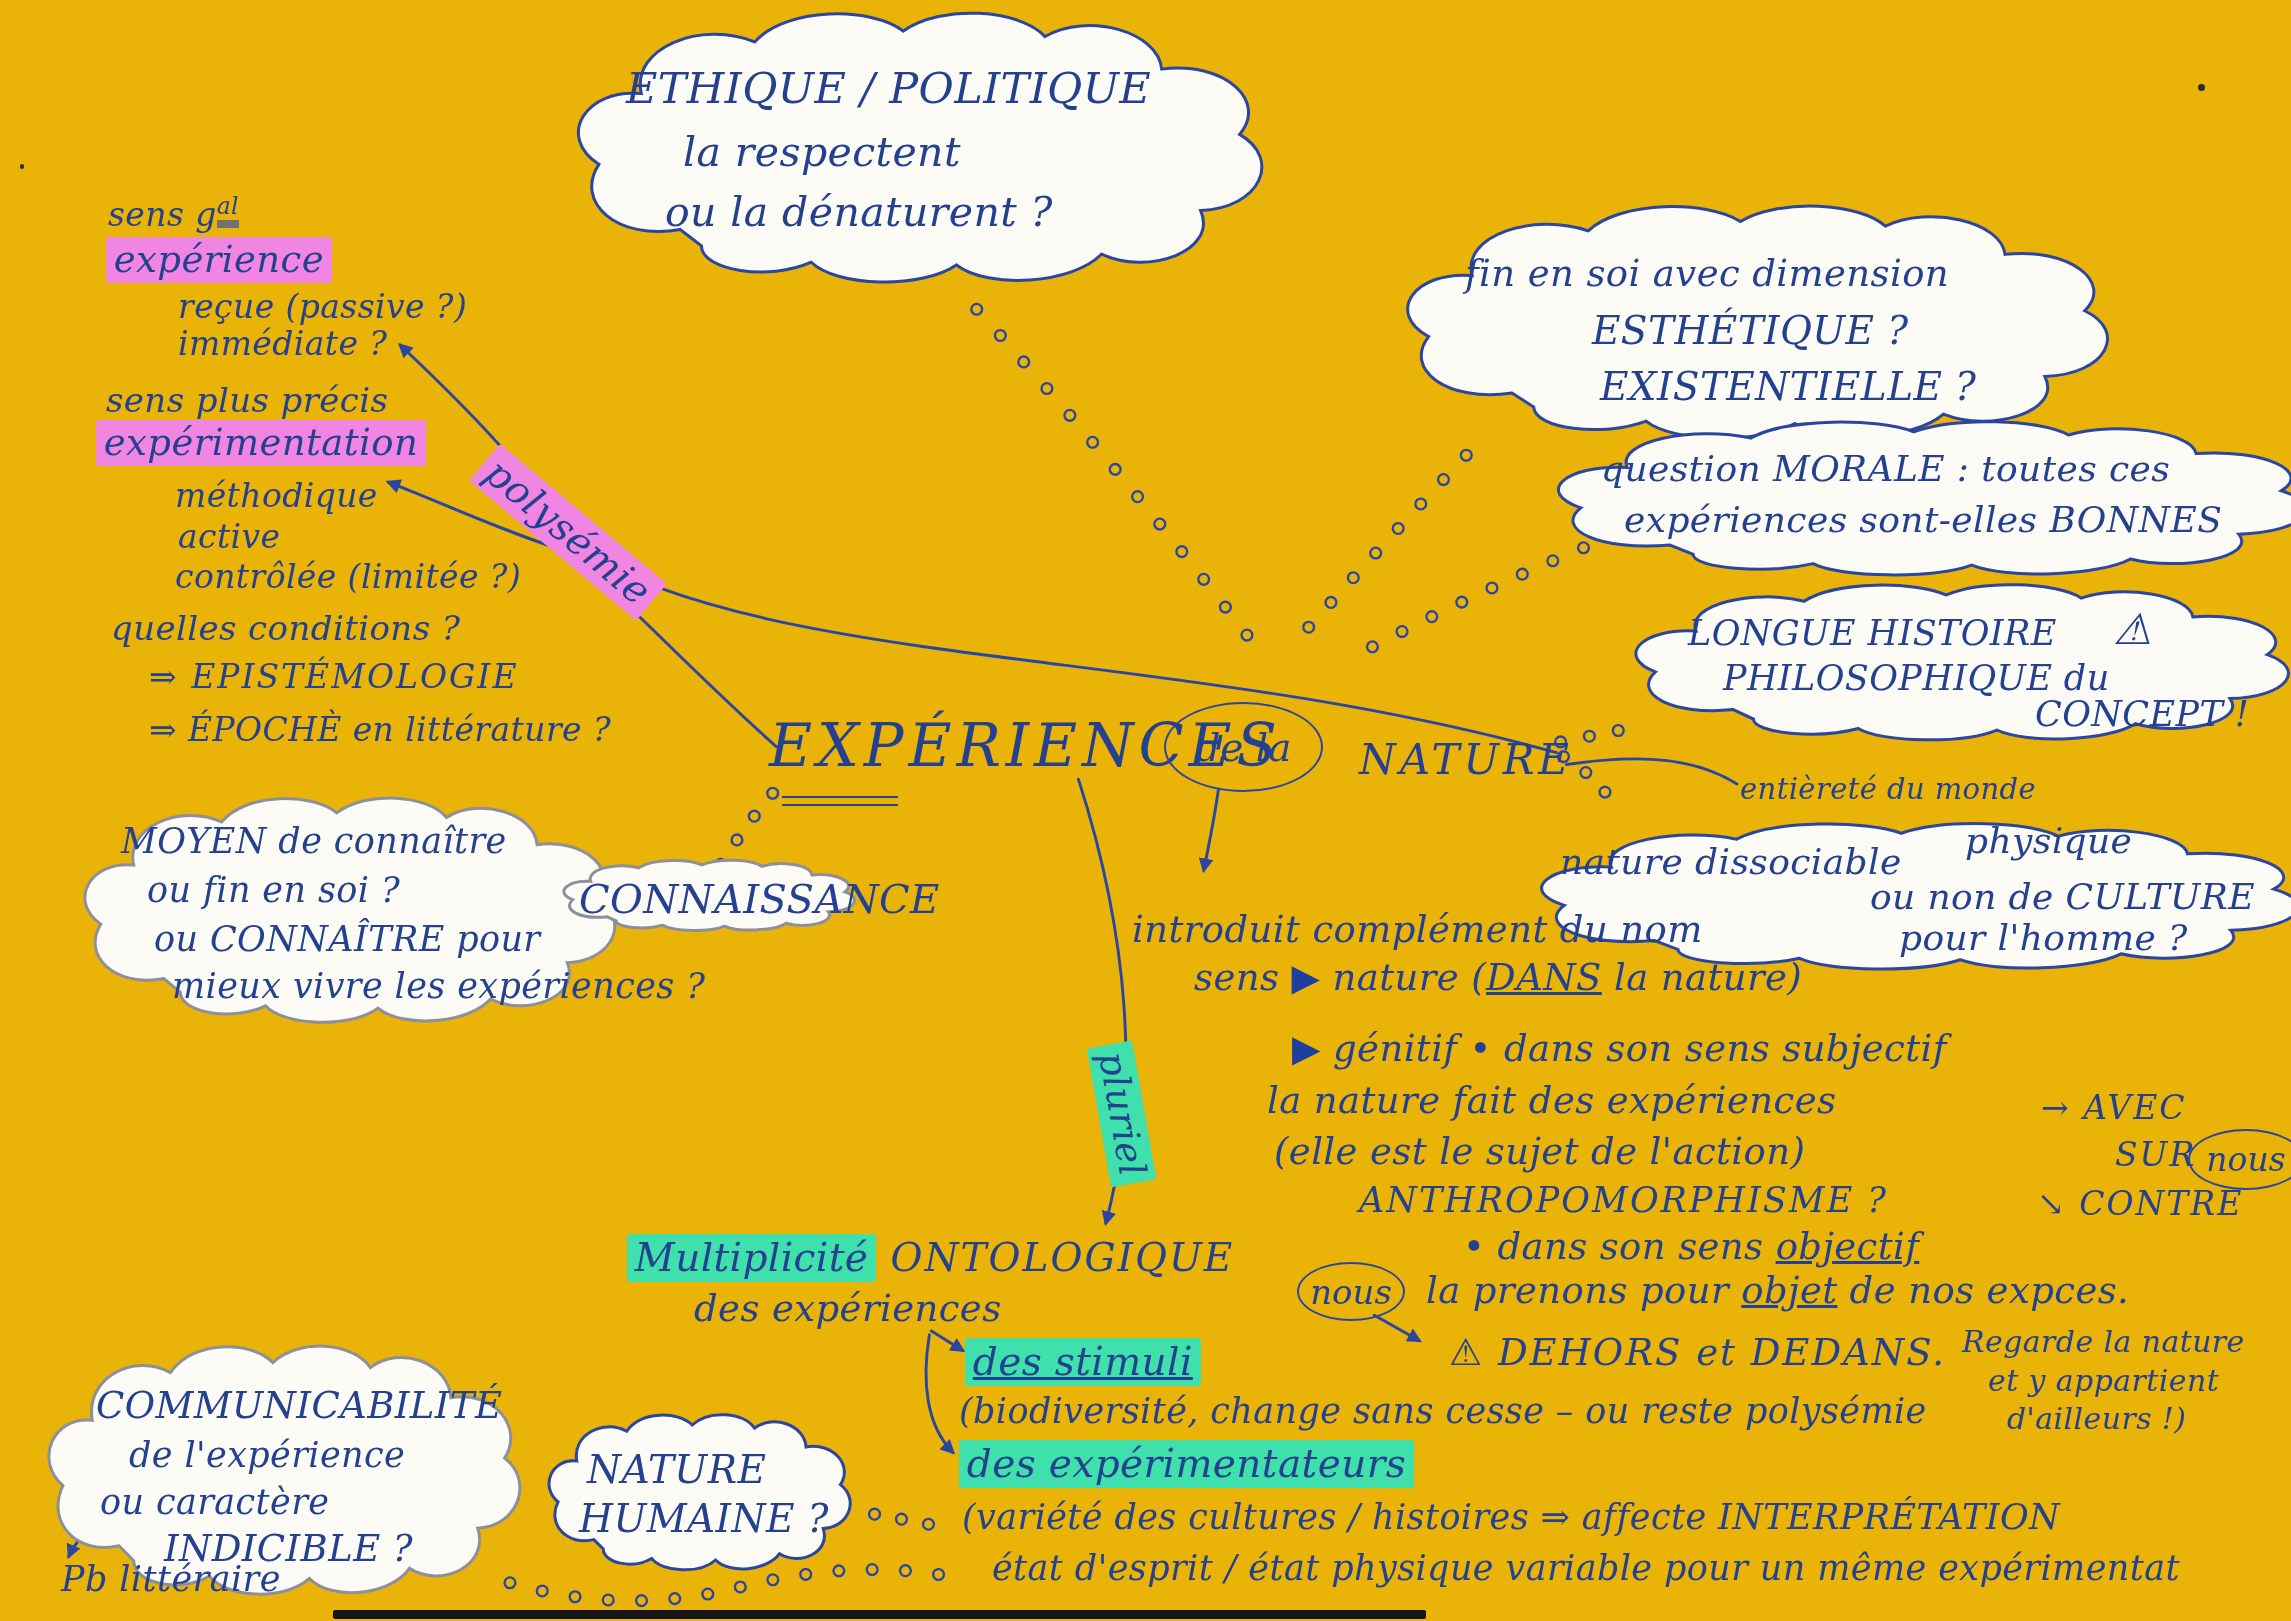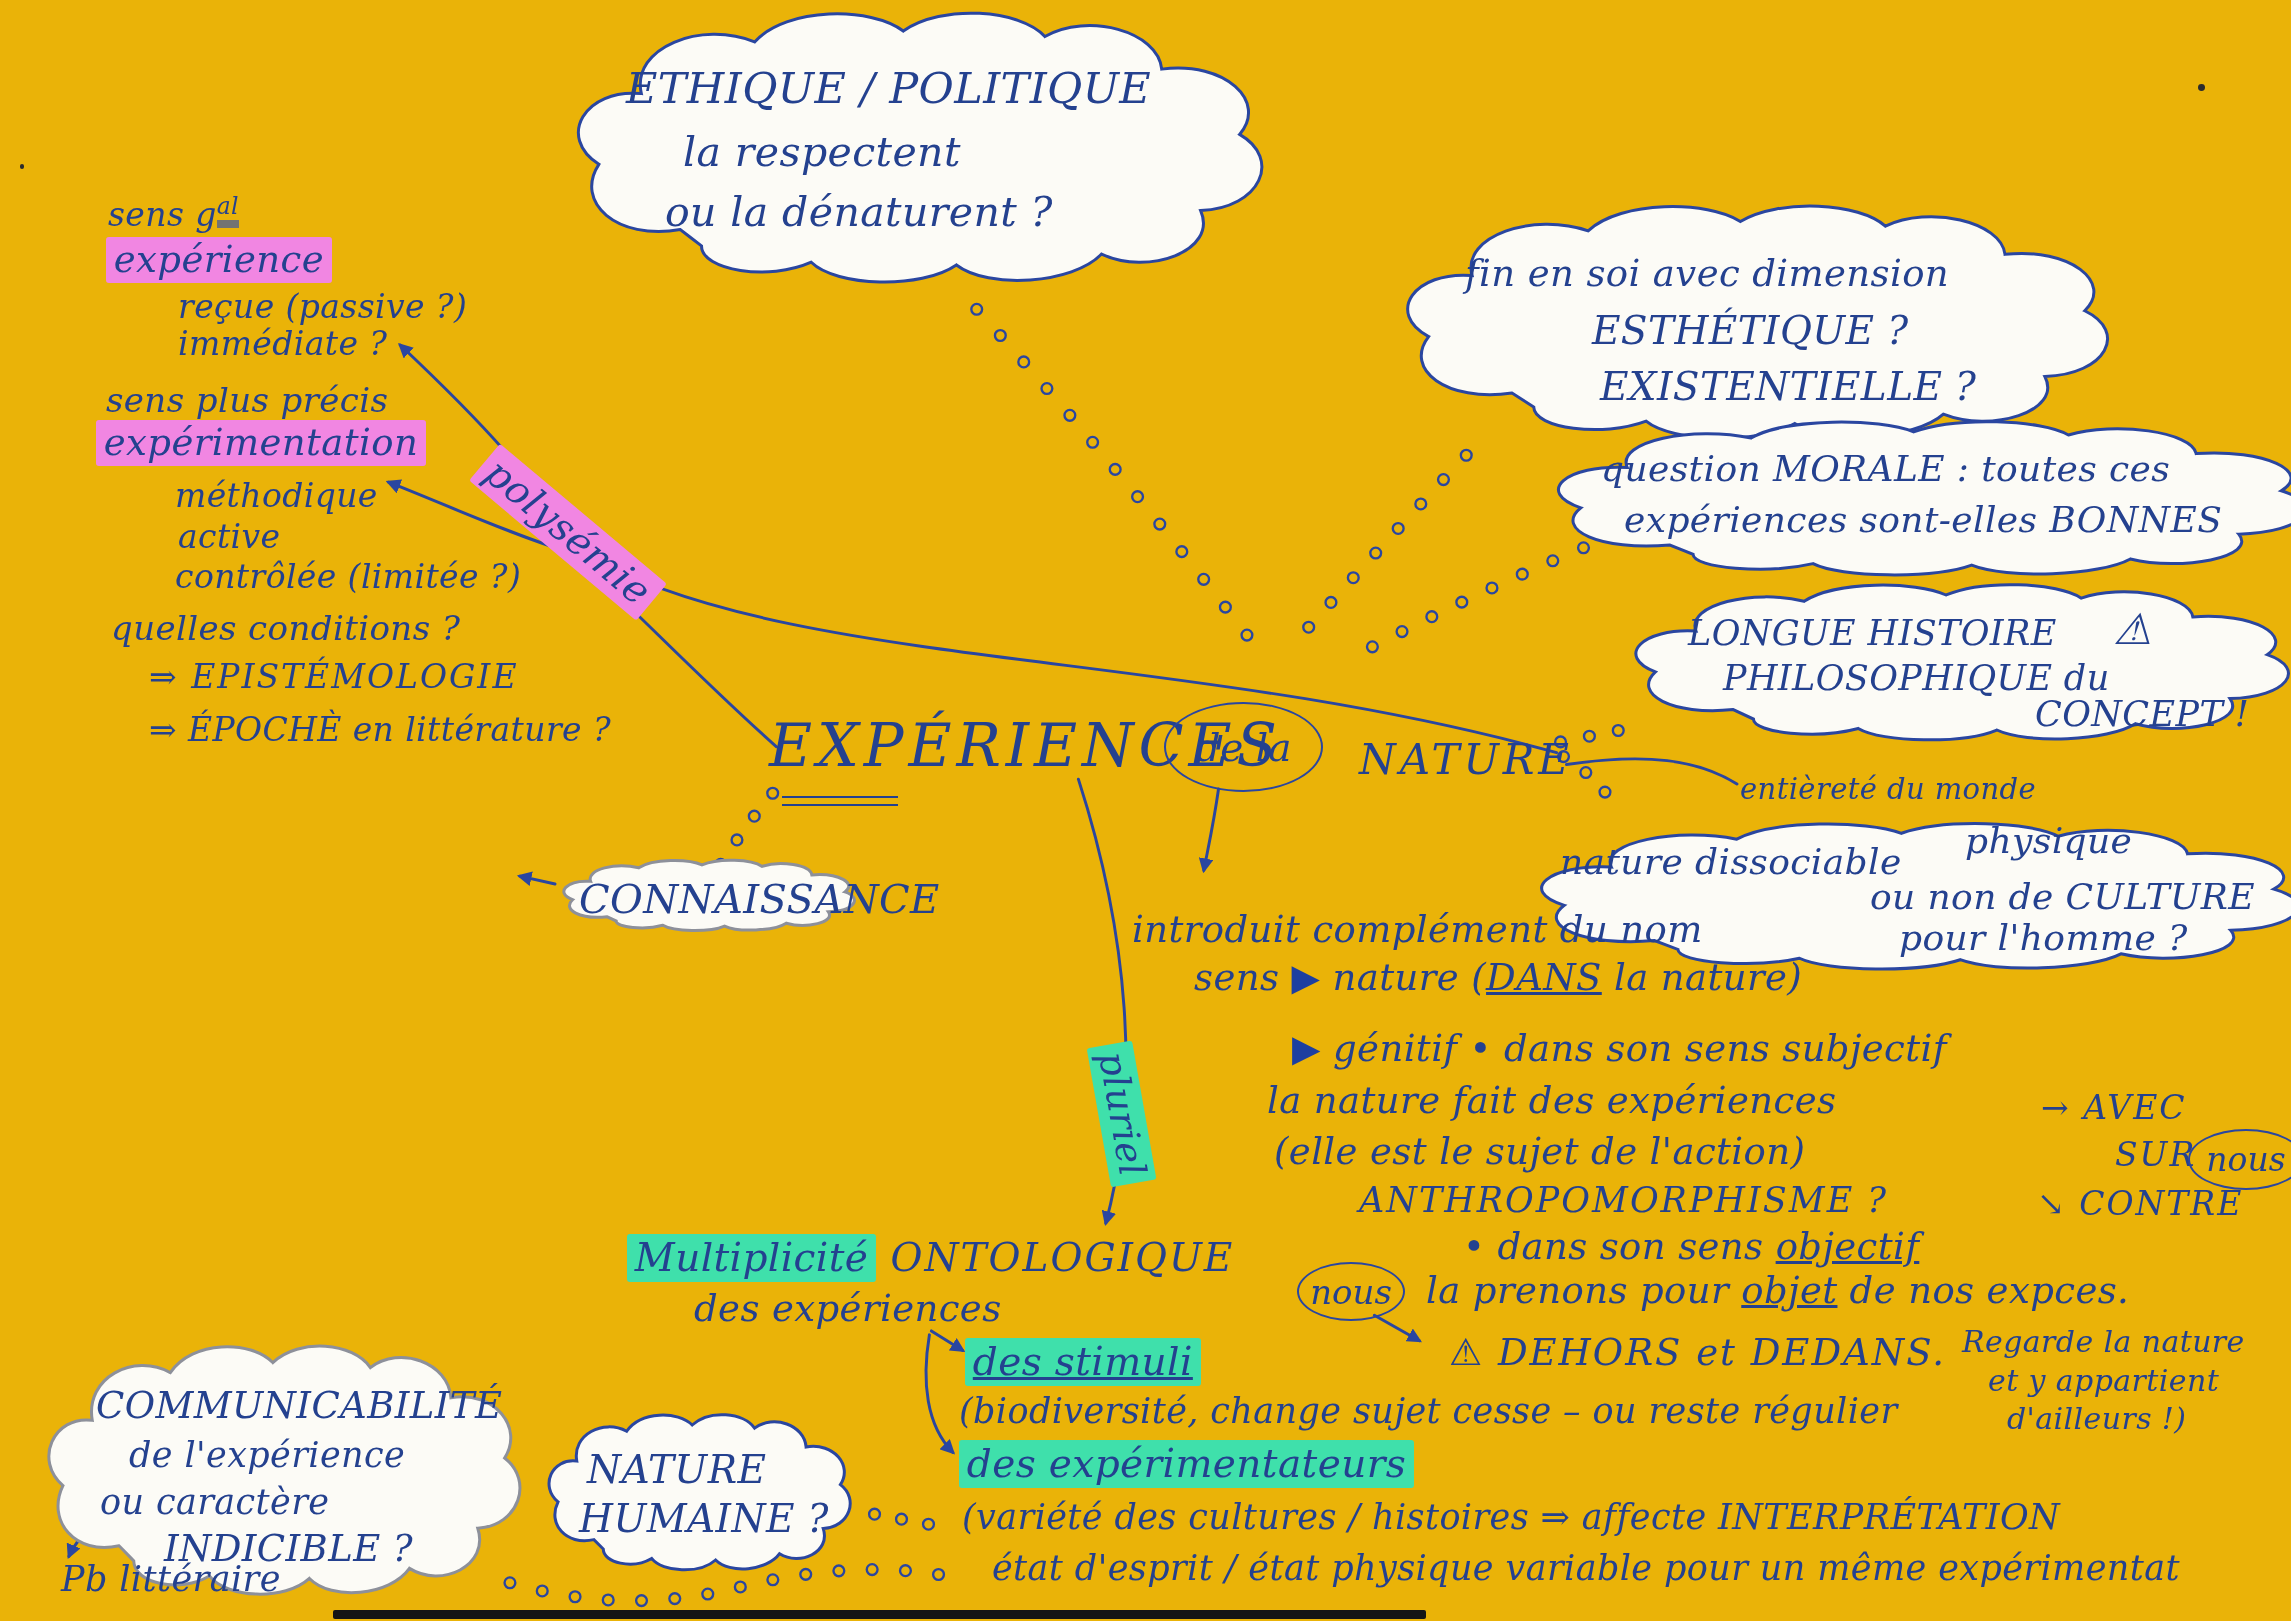--- a/index.html
+++ b/index.html
@@ -156,20 +156,29 @@
 
   <div class="cloud blue" style="left:1529px;top:823px;width:784px;height:147px">
     <svg class="shape" viewBox="0 0 200 100" preserveAspectRatio="none">
         <use href="#cloudPath"></use>
       </svg>
     <span class="cl-line" style="left:31px;top:17.6px;font-size:36px">nature dissociable</span>
     <span class="cl-line" style="left:341px;top:53px;font-size:36px">ou non de  CULTURE</span>
     <span class="cl-line" style="left:370px;top:94px;font-size:36px">pour l'homme ?</span>
   </div>
 
+  <div class="cloud gray" style="left:76px;top:797px;width:549px;height:227px">
+    <svg class="shape" viewBox="0 0 200 100" preserveAspectRatio="none">
+        <use href="#cloudPath"></use>
+      </svg>
+    <span class="cl-line" style="left:45px;top:23.5px;font-size:35px">MOYEN de connaître</span>
+    <span class="cl-line" style="left:71px;top:73px;font-size:35px">ou fin en soi ?</span>
+    <span class="cl-line" style="left:78px;top:122px;font-size:35px">ou CONNAÎTRE pour</span>
+    <span class="cl-line" style="left:96px;top:169px;font-size:35px">mieux vivre les expériences ?</span>
+  </div>
 
   <div class="cloud gray" style="left:559px;top:860px;width:301px;height:71px">
     <svg class="shape" viewBox="0 0 200 100" preserveAspectRatio="none">
         <use href="#cloudPath"></use>
       </svg>
     <span class="cl-line caps" style="left:20px;top:15.7px;font-size:40px">CONNAISSANCE</span>
   </div>
 
   <div class="cloud gray" style="left:41px;top:1345px;width:488px;height:251px">
     <svg class="shape" viewBox="0 0 200 100" preserveAspectRatio="none">
@@ -262,21 +271,21 @@
   </div>
 
   <div class="txt" style="left:627px;top:1237px;font-size:39px">
     <span class="hl-green">Multiplicité</span><span class="caps"> ONTOLOGIQUE</span>
   </div>
   <div class="txt" style="left:694px;top:1289px;font-size:37px">des expériences</div>
 
   <div class="txt" style="left:965px;top:1341px;font-size:39px">
     <span class="hl-green ul">des stimuli</span>
   </div>
-  <div class="txt" style="left:959px;top:1392px;font-size:35px">(biodiversité, change sujet cesse  –  ou reste régulier</div>
+  <div class="txt" style="left:959px;top:1392px;font-size:35px">(biodiversité, change sans cesse  –  ou reste polysémie</div>
 
   <div class="txt" style="left:959px;top:1443px;font-size:39px">
     <span class="hl-green">des expérimentateurs</span>
   </div>
   <div class="txt" style="left:992px;top:1549px;font-size:35px">état d'esprit / état physique variable pour un même expérimentat</div>
   <div class="txt" style="left:962px;top:1498px;font-size:35px">(variété des cultures / histoires  ⇒ affecte INTERPRÉTATION</div>
 
   <div class="txt" style="left:61px;top:1560px;font-size:35px">Pb littéraire</div>
 
   <div class="scanbar" style="left:333px;top:1610px;width:1093px;height:8.8px"></div>

